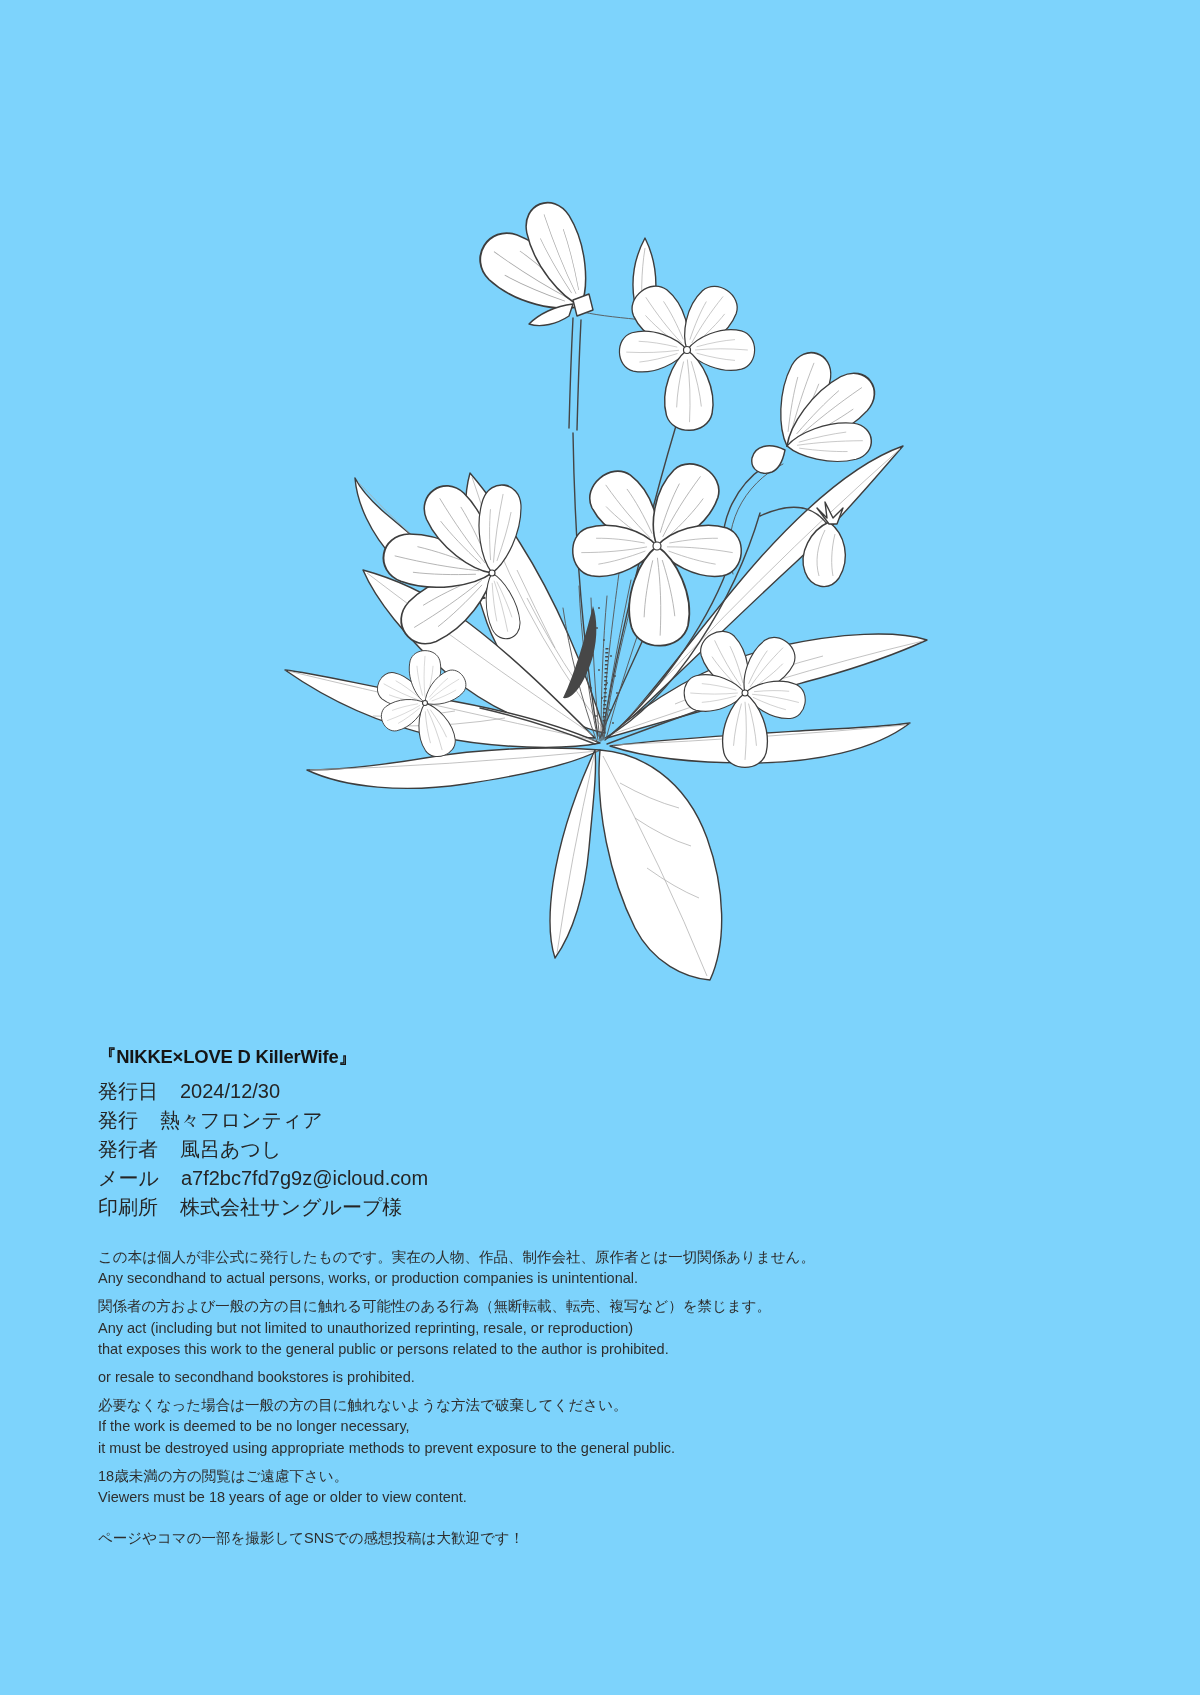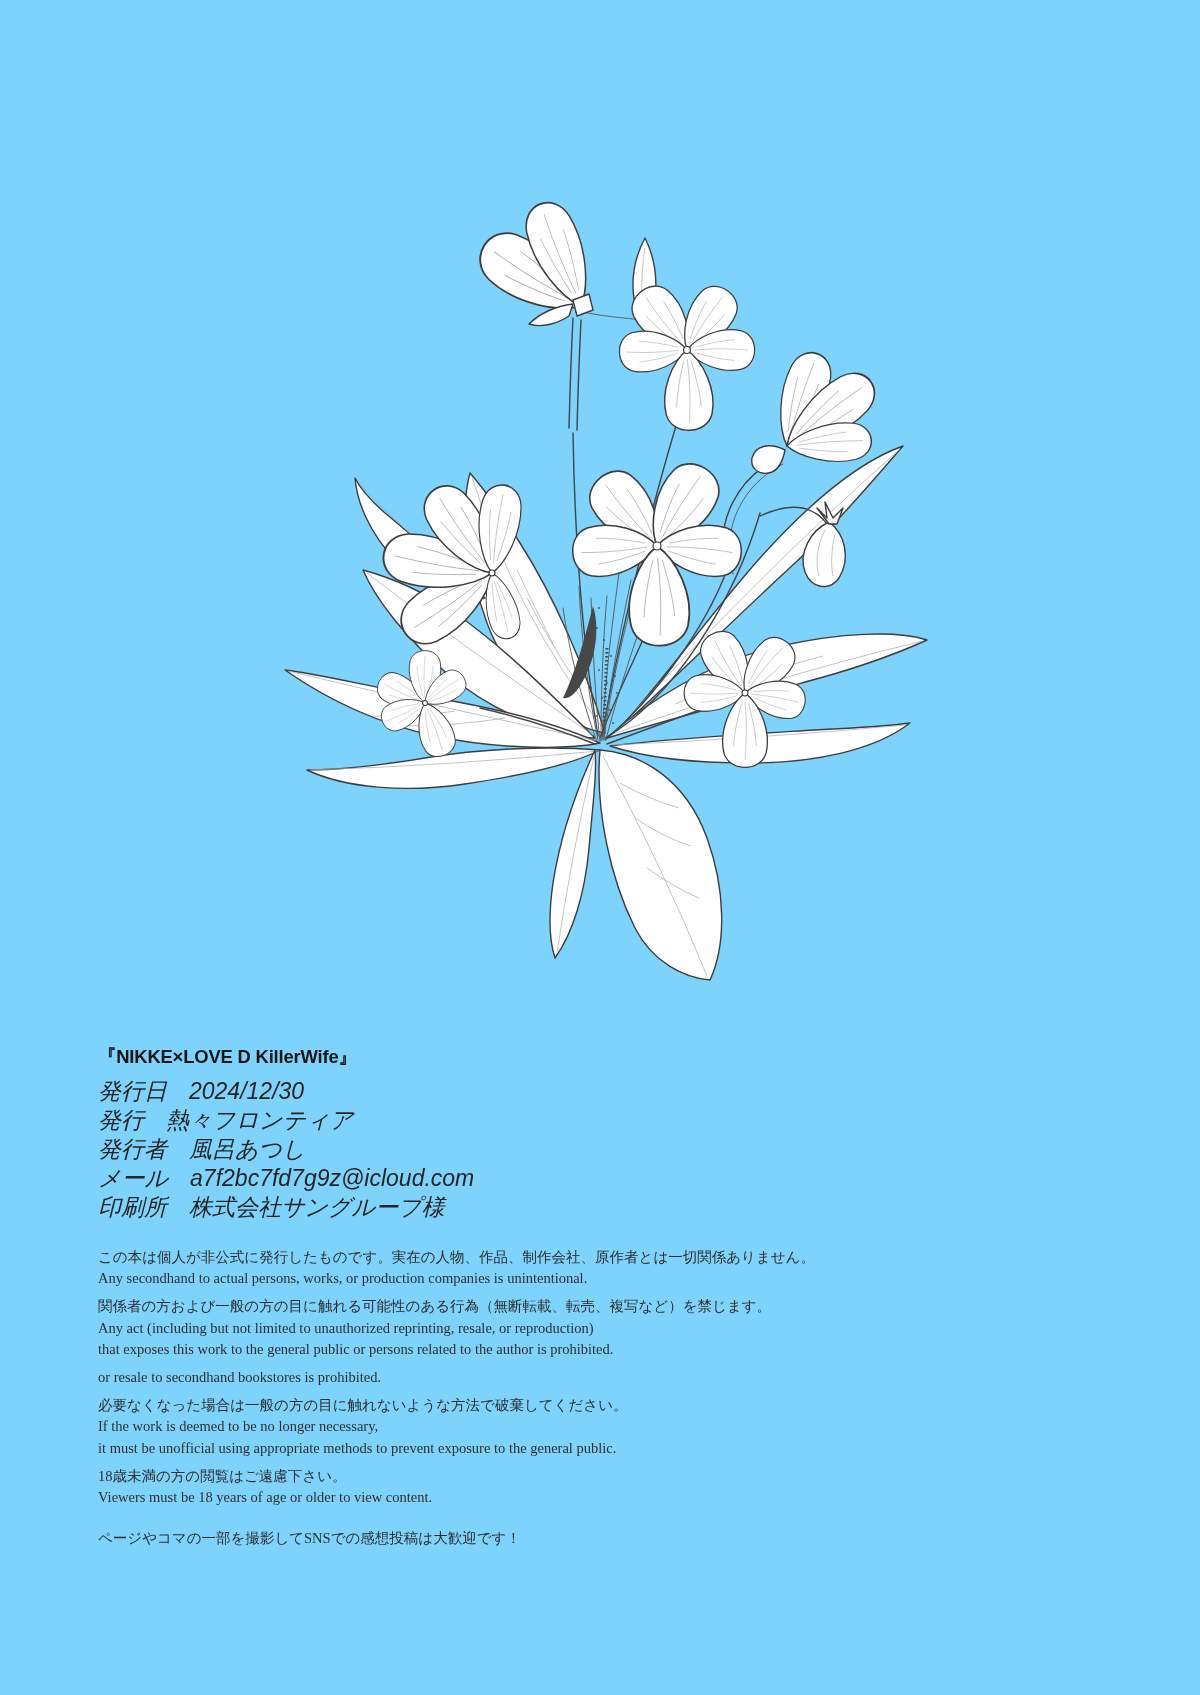--- a/index.html
+++ b/index.html
@@ -9,26 +9,26 @@
     color:#2b2b2b; overflow:hidden;
   }
   .illustration { position:absolute; left:255px; top:178px; margin:0; width:700px; height:810px; }
   .colophon { position:absolute; left:98px; top:1046px; }
   .doujin-title {
     margin:0 0 9px 0; font-size:19px; line-height:22px; font-weight:800;
     color:#151515; letter-spacing:-0.2px; transform:scaleX(0.97); transform-origin:left;
     white-space:nowrap;
   }
   .colophon-row { display:flex; gap:22px; height:29px; align-items:center;
-    font-size:23px; color:#252525; white-space:nowrap;font-style:italic; }
+    font-size:20px; color:#252525; white-space:nowrap; }
   .row-label { flex:none; }
   .notices { position:absolute; left:98px; top:1247px; }
   .np { margin:0 0 6.5px 0; }
   .np.last { margin-top:20px; }
-  .nline { font-size:14.5px; line-height:21.4px; color:#2e2e2e; white-space:nowrap;font-family:Liberation Serif, serif; }
+  .nline { font-size:14.5px; line-height:21.4px; color:#2e2e2e; white-space:nowrap; }
   svg .ln { fill:#ffffff; stroke:#3d3d3d; stroke-width:1.4; stroke-linejoin:round; }
   svg .st { fill:none; stroke:#444444; stroke-width:1.4; stroke-linecap:round; }
   svg .st2 { fill:none; stroke:#555555; stroke-width:0.9; stroke-linecap:round; }
   svg .vn { fill:none; stroke:#a9a9a9; stroke-width:0.7; }
   svg .dk { fill:#474747; stroke:none; }
 </style>
 </head>
 <body>
 
 <div class="page">
@@ -220,21 +220,21 @@
       <div class="nline">関係者の方および一般の方の目に触れる可能性のある行為（無断転載、転売、複写など）を禁じます。</div>
       <div class="nline">Any act (including but not limited to unauthorized reprinting, resale, or reproduction)</div>
       <div class="nline">that exposes this work to the general public or persons related to the author is prohibited.</div>
     </div>
     <div class="np">
       <div class="nline">or resale to secondhand bookstores is prohibited.</div>
     </div>
     <div class="np">
       <div class="nline">必要なくなった場合は一般の方の目に触れないような方法で破棄してください。</div>
       <div class="nline">If the work is deemed to be no longer necessary,</div>
-      <div class="nline">it must be unofficial using appropriate methods to prevent exposure to the general public.</div>
+      <div class="nline">it must be destroyed using appropriate methods to prevent exposure to the general public.</div>
     </div>
     <div class="np">
       <div class="nline">18歳未満の方の閲覧はご遠慮下さい。</div>
       <div class="nline">Viewers must be 18 years of age or older to view content.</div>
     </div>
     <div class="np last">
       <div class="nline">ページやコマの一部を撮影してSNSでの感想投稿は大歓迎です！</div>
     </div>
   </section>
 

